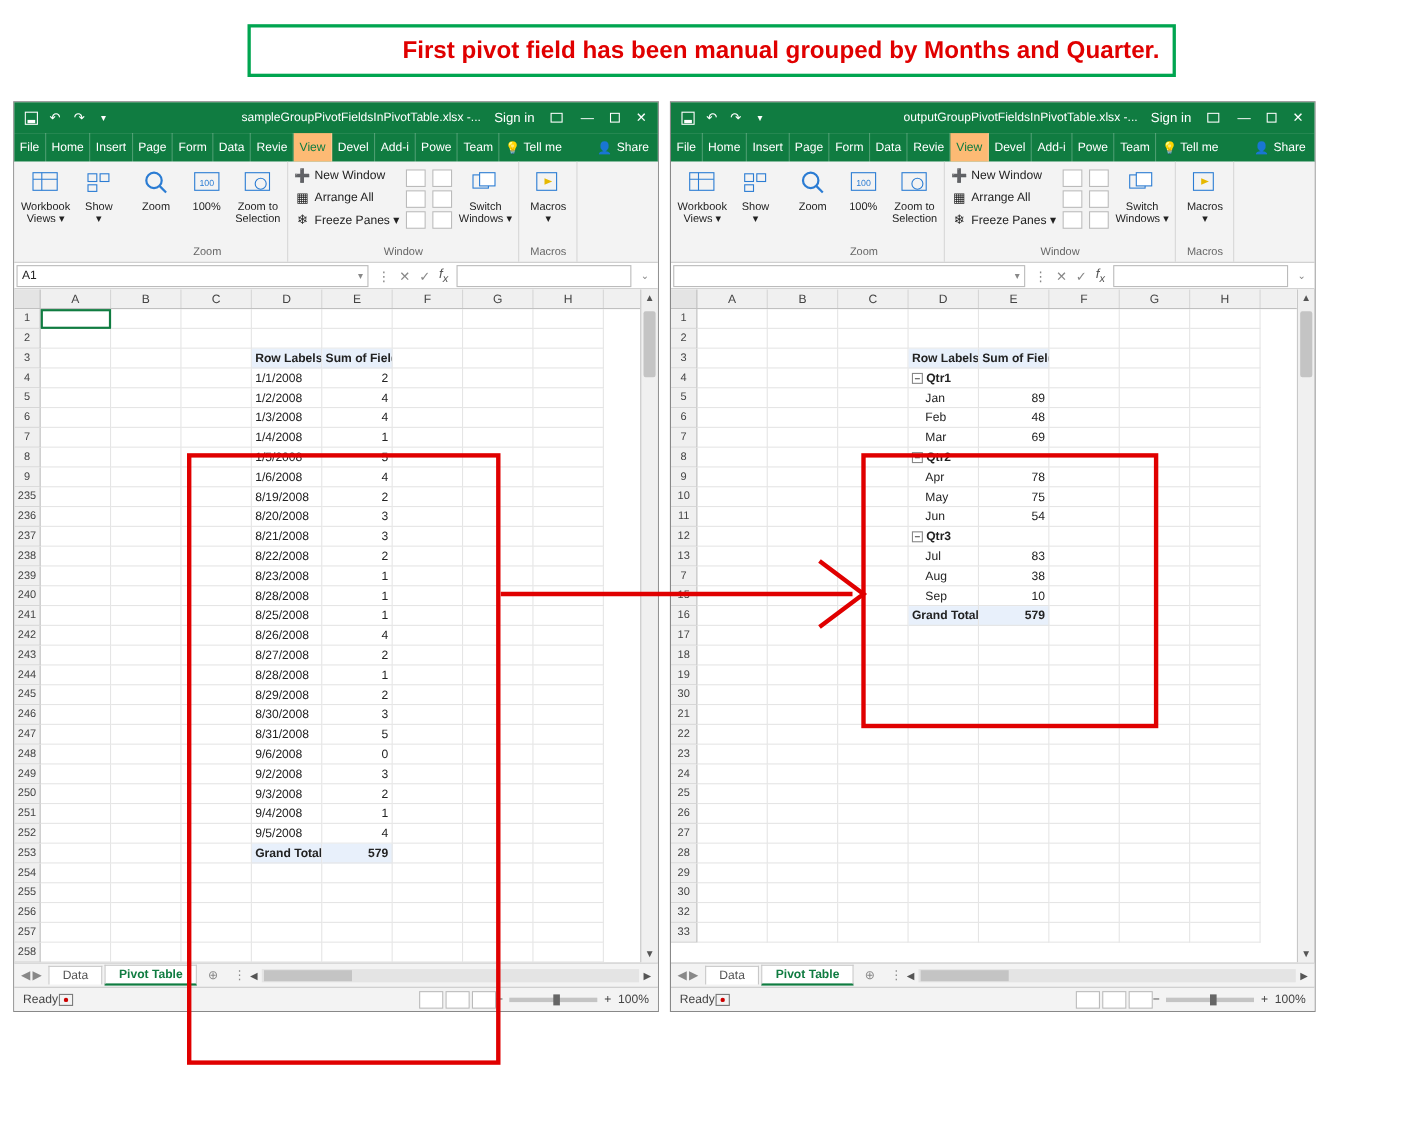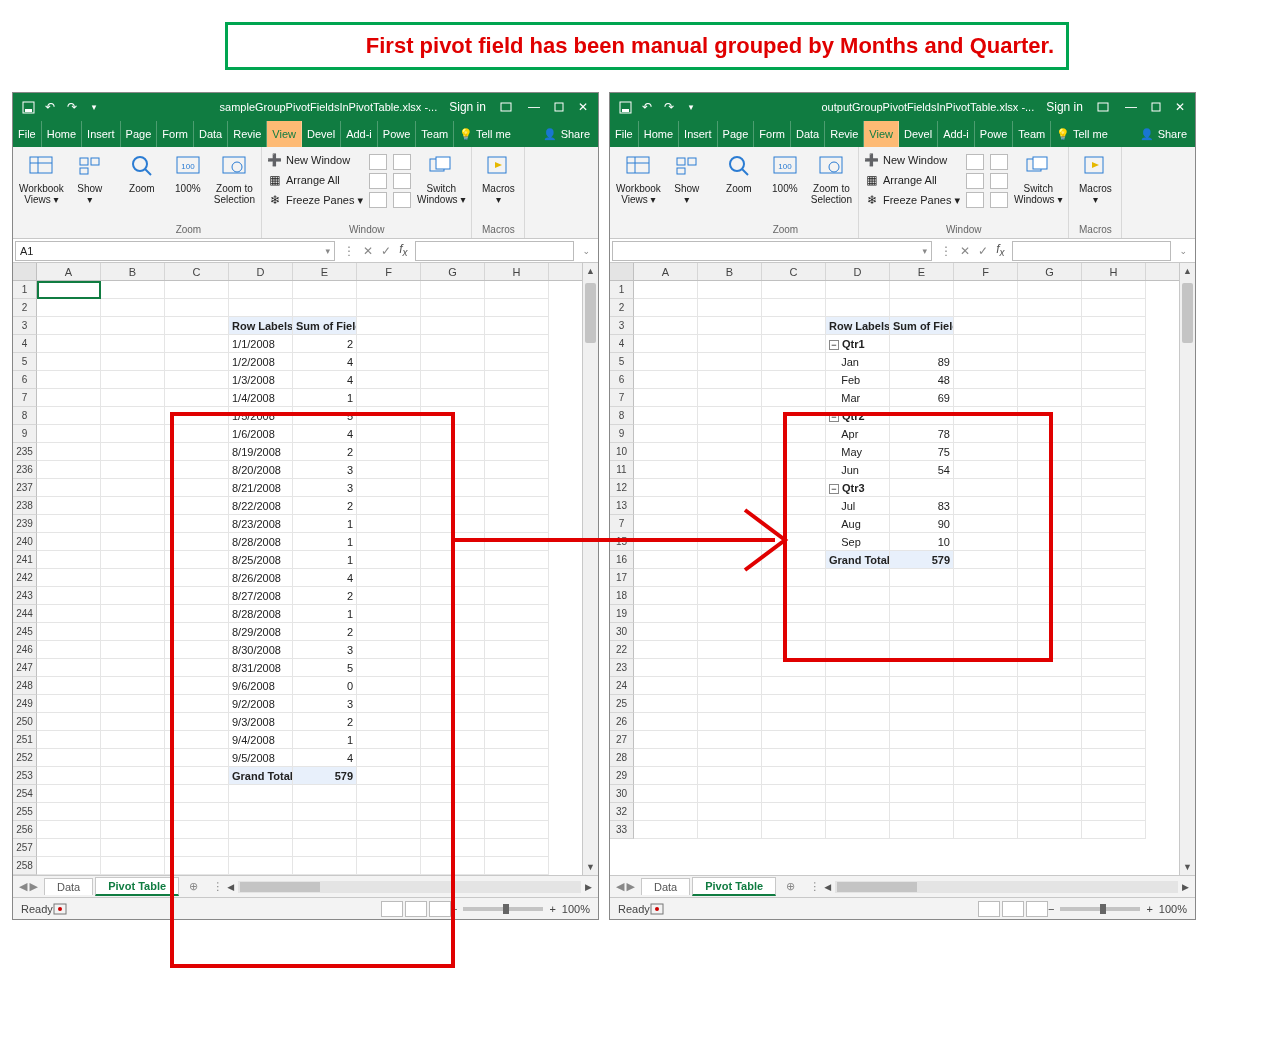--- a/index.html
+++ b/index.html
@@ -1023,21 +1023,21 @@
                 <div class="c"></div>
                 <div class="c"></div>
                 <div class="c"></div>
               </div>
               <div class="row">
                 <div class="rh">7</div>
                 <div class="c"></div>
                 <div class="c"></div>
                 <div class="c"></div>
                 <div class="c">&nbsp;&nbsp;&nbsp;&nbsp;Aug</div>
-                <div class="c r">90</div>
+                <div class="c r">38</div>
                 <div class="c"></div>
                 <div class="c"></div>
                 <div class="c"></div>
               </div>
               <div class="row">
                 <div class="rh">15</div>
                 <div class="c"></div>
                 <div class="c"></div>
                 <div class="c"></div>
                 <div class="c">&nbsp;&nbsp;&nbsp;&nbsp;Sep</div>
@@ -1085,20 +1085,31 @@
                 <div class="c"></div>
                 <div class="c"></div>
                 <div class="c"></div>
                 <div class="c"></div>
                 <div class="c"></div>
                 <div class="c"></div>
                 <div class="c"></div>
               </div>
               <div class="row">
                 <div class="rh">30</div>
+                <div class="c"></div>
+                <div class="c"></div>
+                <div class="c"></div>
+                <div class="c"></div>
+                <div class="c"></div>
+                <div class="c"></div>
+                <div class="c"></div>
+                <div class="c"></div>
+              </div>
+              <div class="row">
+                <div class="rh">21</div>
                 <div class="c"></div>
                 <div class="c"></div>
                 <div class="c"></div>
                 <div class="c"></div>
                 <div class="c"></div>
                 <div class="c"></div>
                 <div class="c"></div>
                 <div class="c"></div>
               </div>
               <div class="row">

